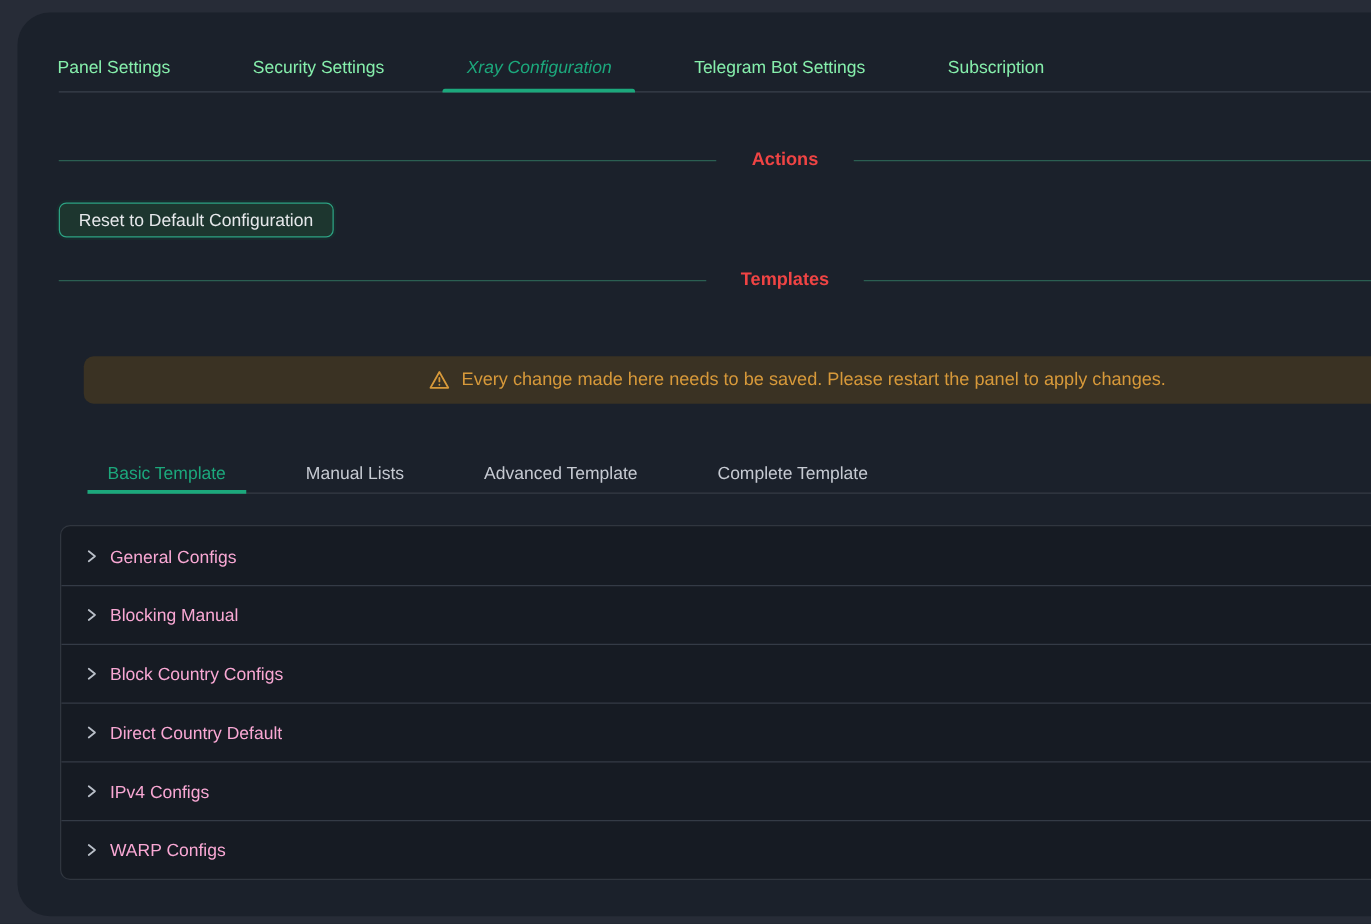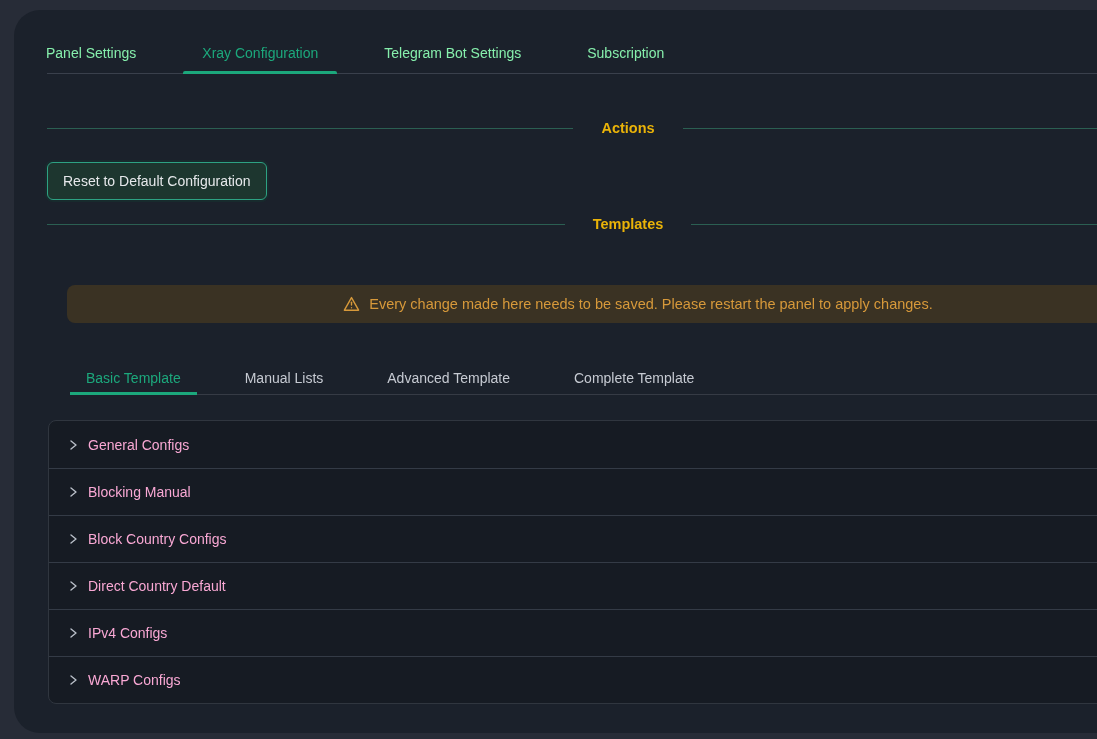--- a/index.html
+++ b/index.html
@@ -23,42 +23,42 @@
     display:flex; align-items:stretch;
     border-bottom:1px solid #3a404c;
   }
   .main-tabs .tab {
     display:flex; align-items:center;
     padding:0 19px; margin-right:28px;
     font-size:14px; color:#86efac;
     position:relative; cursor:pointer; white-space:nowrap;
   }
   .main-tabs .tab:first-child { margin-left:-20px; }
-  .main-tabs .tab.active { color: var(--accent, #1ca87c); }
+  .main-tabs .tab.active { color: var(--accent, #1ca87c); font-style: italic; }
   .main-tabs .tab.active::after {
     content:""; position:absolute; left:0; right:0; bottom:-1px; height:3px;
     background: var(--accent, #1ca87c); border-radius:2px 2px 0 0;
   }
 
   
   .divider {
     position:absolute; left:33px; right:33px; height:20px;
     display:flex; align-items:center;
   }
   .divider .line { flex:1; height:1px; background:#2b5f52; }
   .divider .title {
-    margin:0 28px; font-size:14.5px; font-weight:bold; color:#eab308;
+    margin:0 28px; font-size:14.5px; font-weight:bold; color:#ef4444;
     white-space:nowrap;
   }
   .divider.actions-divider { top:108px; }
   .divider.templates-divider { top:204px; }
 
   
   .reset-btn {
-    position:absolute; left:33px; top:152px; height:38px;
+    position:absolute; left:33px; top:152px; height:28px;
     padding:0 15px; display:inline-flex; align-items:center;
     background:#1d362f;
     border:1px solid #2da283; border-radius:6px;
     color:#e6e8eb; font-size:14px; font-family:inherit; cursor:pointer;
     box-shadow:0 0 0 2px rgba(20,60,50,.35);
   }
 
   
   .alert {
     position:absolute; left:53px; right:33px; top:275px; height:38px;
@@ -101,20 +101,21 @@
   .collapse .item .chev { display:flex; margin-right:9px; }
   .collapse .item .label { font-size:14px; color:#f9a8d4; }
 </style>
 </head>
 <body>
 
 <div class="card">
 
   <div class="main-tabs">
     <div class="tab">Panel Settings</div>
+    <div class="tab">Security Settings</div>
     <div class="tab active">Xray Configuration</div>
     <div class="tab">Telegram Bot Settings</div>
     <div class="tab">Subscription</div>
   </div>
 
   <div class="divider actions-divider">
     <div class="line"></div>
     <div class="title">Actions</div>
     <div class="line"></div>
   </div>

